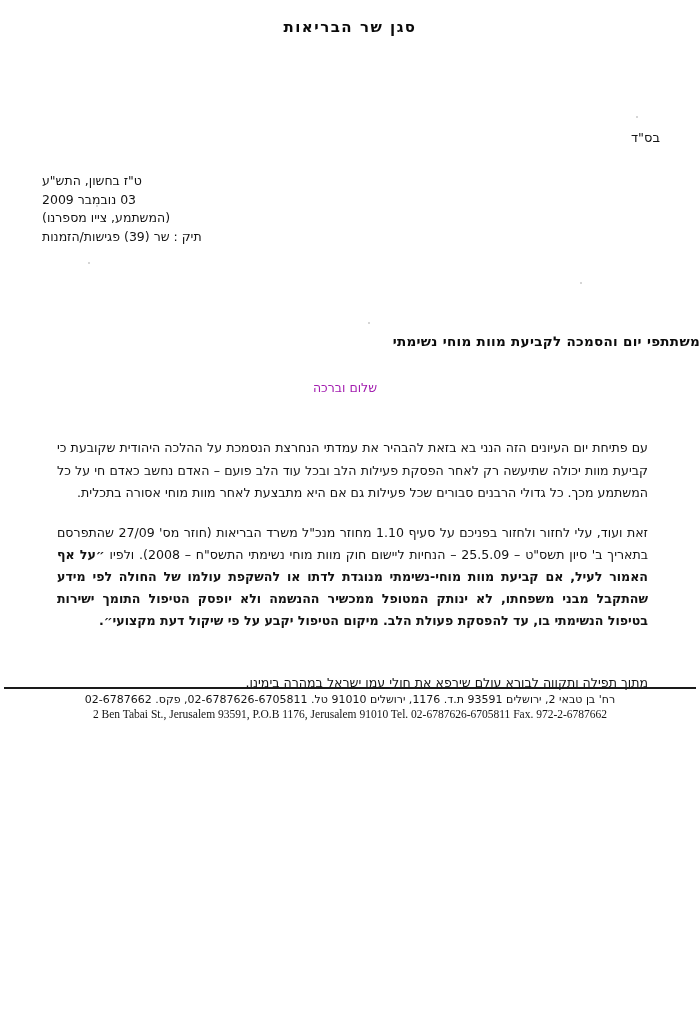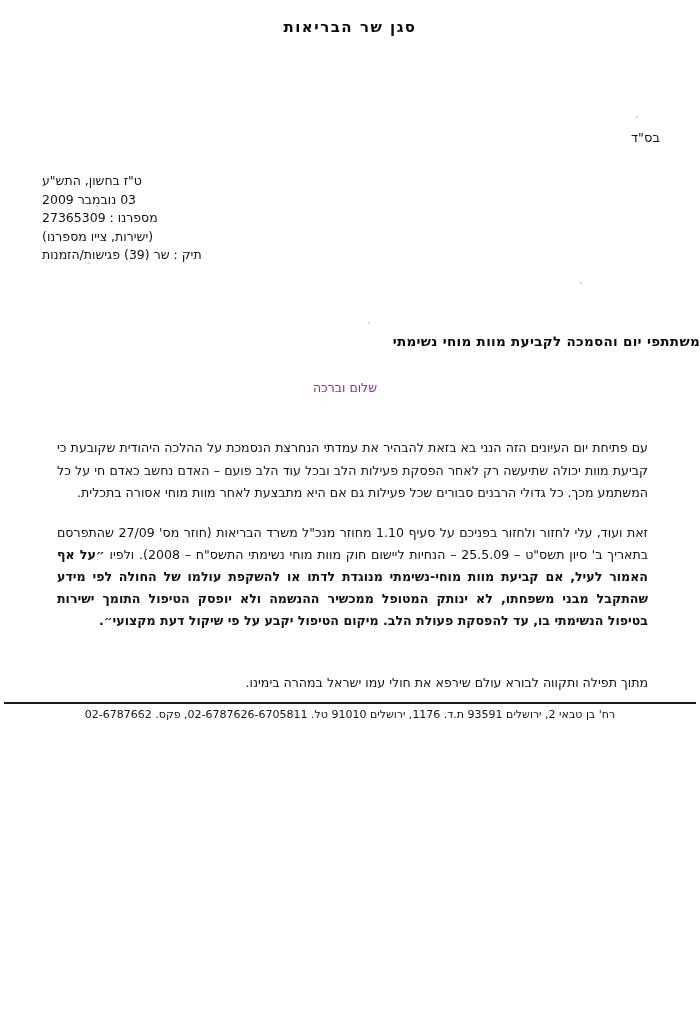--- a/index.html
+++ b/index.html
@@ -191,22 +191,21 @@
 
 <div class="page">
 
   <div class="letterhead">סגן שר הבריאות</div>
 
   <div class="bsd">בס"ד</div>
 
   <div class="refblock">
     <span class="line">ט"ז בחשון, התש"ע</span>
     <span class="line">03 נובמבר 2009</span>
-    <span class="line">מספרנו : 27365309</span>
-    <span class="line">(ישירות, צייו מספרנו)</span>
+    <span class="line">(המשתמע, צייו מספרנו)</span>
     <span class="line">תיק : שר (39) פגישות/הזמנות</span>
   </div>
 
   <div class="subject">משתתפי יום והסמכה לקביעת מוות מוחי נשימתי</div>
 
   <div class="greeting">
     <span>שלום וברכה</span>
   </div>
 
   <div class="body-area">
@@ -230,20 +229,21 @@
         </g>
       </svg>
     </div>
     <div class="sig-name">ח"כ הרב יעקב ליצמן</div>
     <div class="sig-title">סגן שר הבריאות</div>
   </div>
 
   <div class="footer">
     <div class="footer-rule"></div>
     <div class="footer-line he">רח' בן טבאי 2, ירושלים 93591 ת.ד. 1176, ירושלים 91010 טל. 02-6787626-6705811, פקס. 02-6787662</div>
+    <div class="footer-line en">2 Ben Tabai St., Jerusalem 93591, P.O.B 1176, Jerusalem 91010  Tel. 02-6787626-6705811 Fax. 972-2-6787662</div>
   </div>
 
   <span class="speck" style="top:116px;right:62px;width:2px;height:2px;"></span>
   <span class="speck" style="top:282px;right:118px;width:2px;height:2px;"></span>
   <span class="speck" style="top:322px;right:330px;width:2px;height:2px;"></span>
   <span class="speck" style="top:205px;left:96px;width:2px;height:2px;"></span>
   <span class="speck" style="top:262px;left:88px;width:2px;height:2px;"></span>
   <span class="speck" style="top:714px;right:560px;width:2px;height:2px;"></span>
   <span class="speck" style="top:905px;left:120px;width:2px;height:2px;"></span>
 

